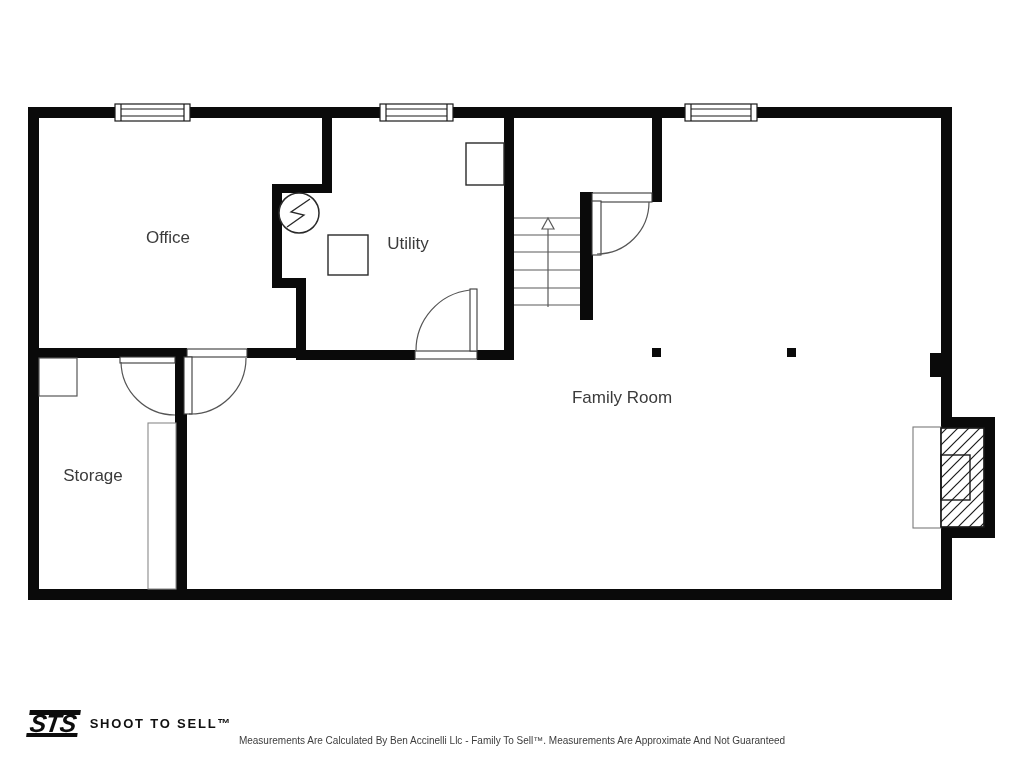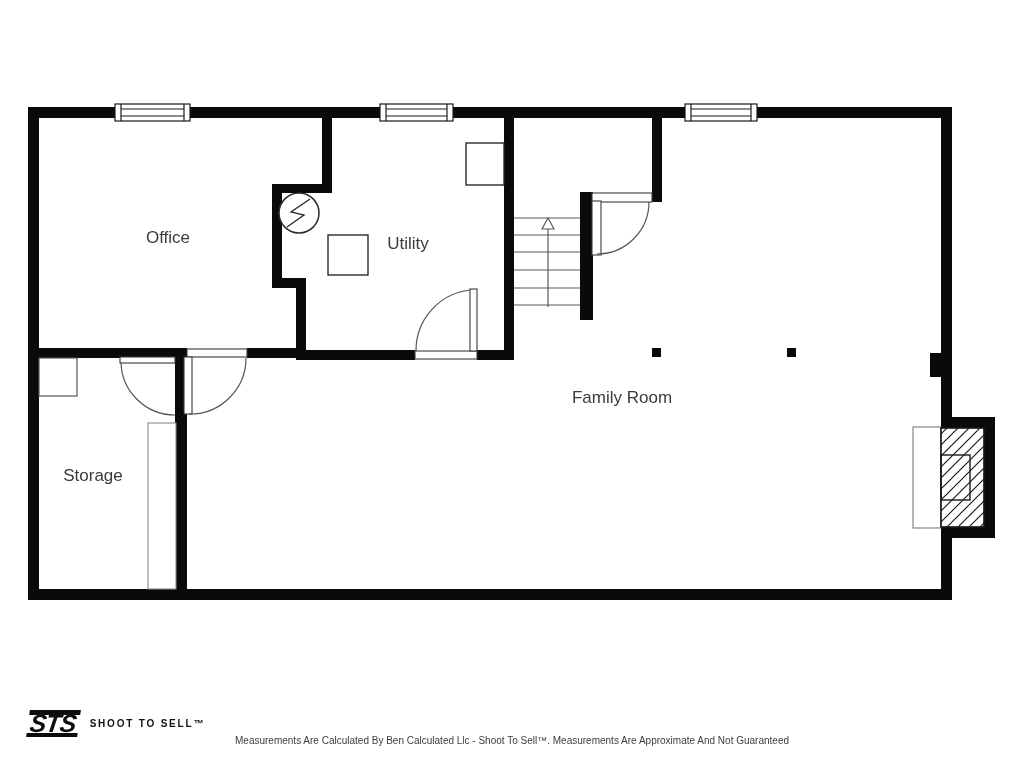--- a/index.html
+++ b/index.html
@@ -11,21 +11,21 @@
   .room-label{font-size:17px;fill:#3b3b3b;font-family:"Liberation Sans",sans-serif;}
   .brand-row{
     position:absolute;left:28px;top:710px;display:flex;align-items:center;gap:11px;
   }
   .sts-mark{
     display:inline-block;font-weight:900;font-style:italic;font-size:25px;line-height:17px;
     letter-spacing:-1px;color:#0d0d0d;border-top:5px solid #0d0d0d;border-bottom:4px solid #0d0d0d;
     padding:0 3px 1px 2px;transform:skewX(-8deg);
   }
   .brand-name{
-    font-weight:700;font-size:10px;letter-spacing:1.8px;color:#101010;white-space:nowrap;
+    font-weight:700;font-size:13px;letter-spacing:1.8px;color:#101010;white-space:nowrap;
   }
   .footer-disclaimer{
     position:absolute;left:0;top:735px;width:1024px;text-align:center;
     font-size:10px;color:#3d3d3d;
   }
 </style>
 </head>
 <body>
 
 <svg id="plan-svg" width="1024" height="768" viewBox="0 0 1024 768">
@@ -147,13 +147,13 @@
   <text x="408" y="249" text-anchor="middle" class="room-label">Utility</text>
   <text x="622" y="403" text-anchor="middle" class="room-label">Family Room</text>
   <text x="93" y="481" text-anchor="middle" class="room-label">Storage</text>
 </svg>
 
 <div class="brand-row">
   <span class="sts-mark">STS</span>
   <span class="brand-name">SHOOT TO SELL™</span>
 </div>
 
-<div class="footer-disclaimer">Measurements Are Calculated By Ben Calculated Llc - Shoot To Sell™. Measurements Are Approximate And Not Guaranteed</div>
+<div class="footer-disclaimer">Measurements Are Calculated By Ben Accinelli Llc - Family To Sell™. Measurements Are Approximate And Not Guaranteed</div>
 
 </body></html>

